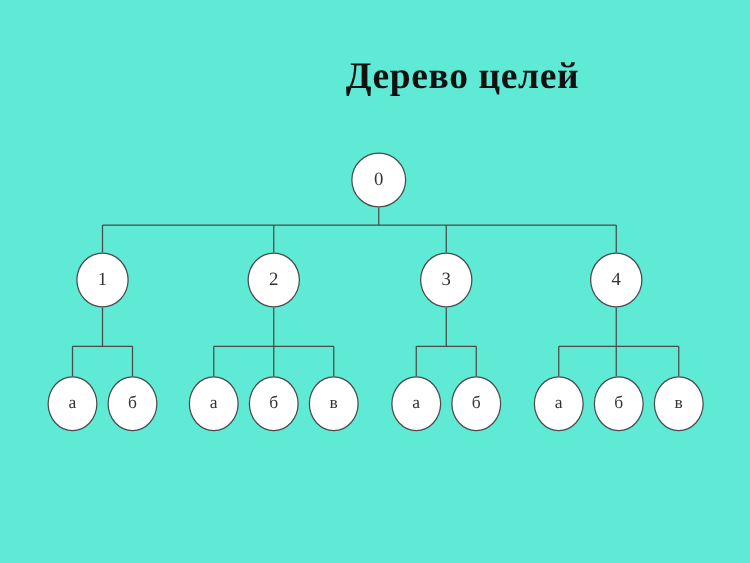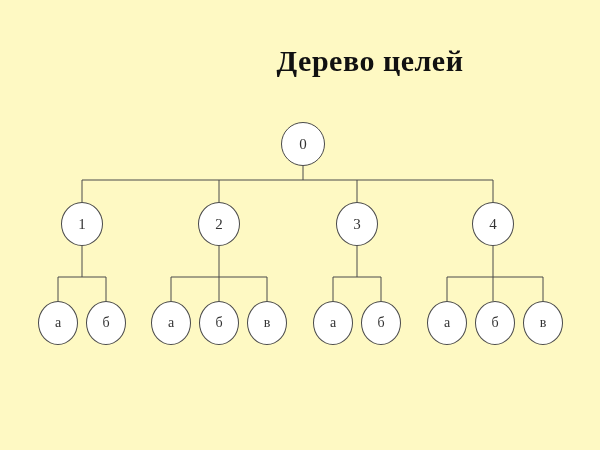--- a/index.html
+++ b/index.html
@@ -4,21 +4,21 @@
 <style>
   html, body {
     margin: 0;
     padding: 0;
     background: #ffffff;
   }
   .slide {
     position: relative;
     width: 600px;
     height: 450px;
-    background: #fef9c3;
+    background: #5eead4;
     overflow: hidden;
     font-family: "Liberation Serif", serif;
   }
   .slide-title {
     position: absolute;
     left: 275px;
     top: 44px;
     width: 190px;
     text-align: center;
     font-family: "Liberation Serif", serif;

